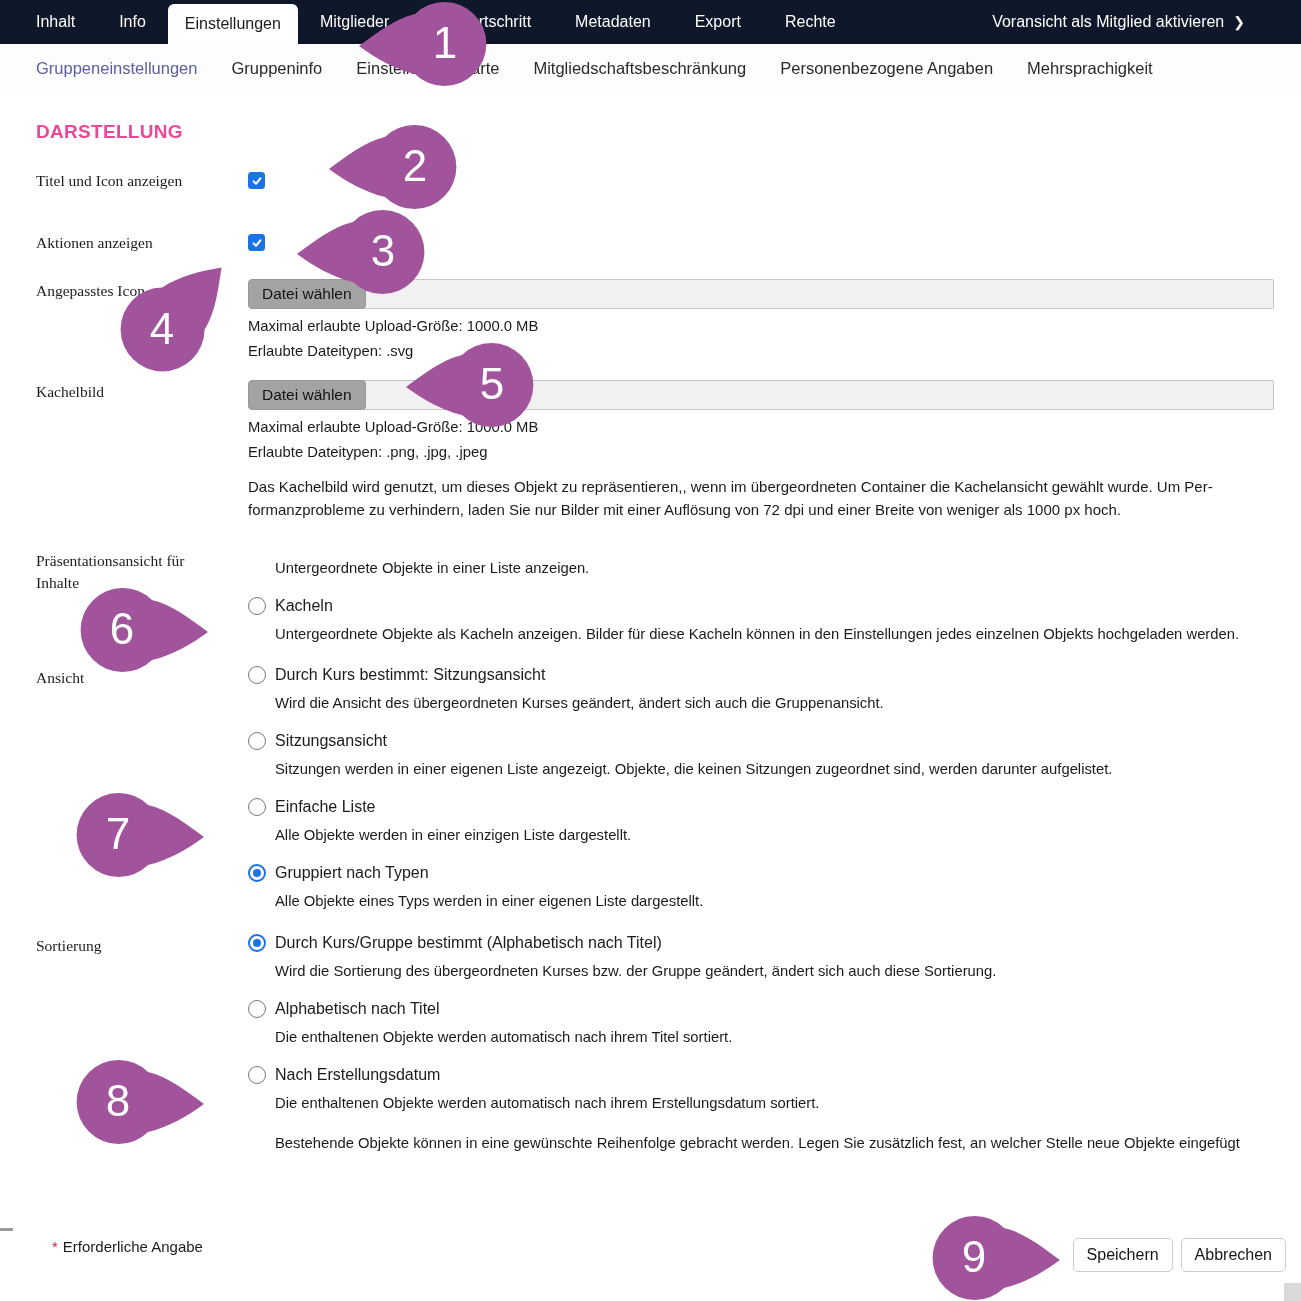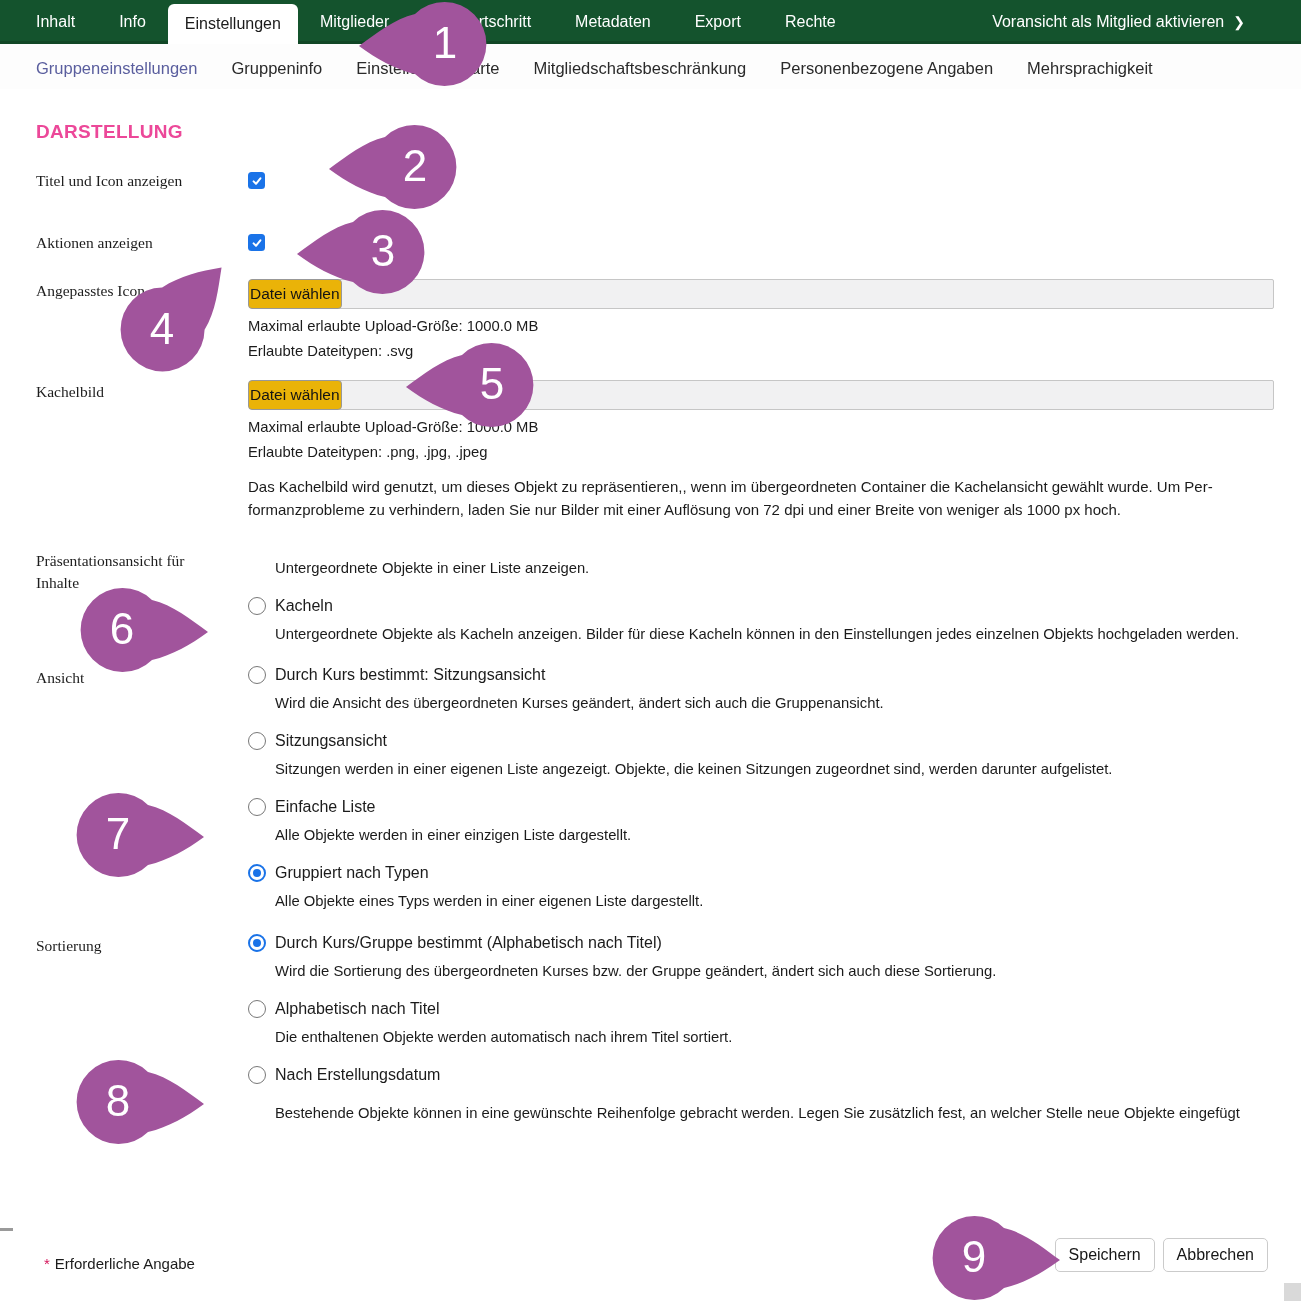--- a/index.html
+++ b/index.html
@@ -1,20 +1,20 @@
 <!DOCTYPE html>
 <html><head>
 <meta charset="utf-8">
 <style>
   html,body{margin:0;padding:0;}
   body{font-family:"Liberation Sans",sans-serif;background:#fff;}
   .page{position:relative;width:1301px;height:1301px;background:#fff;overflow:hidden;}
 
   
-  .topnav{height:44px;background:#14532d;display:flex;align-items:stretch;
+  .topnav{height:44px;background:#0f172a;display:flex;align-items:stretch;
           box-shadow:inset 0 -3px 0 rgba(0,0,0,.14);}
   .tab{color:#fff;font-size:16px;padding:0 22px;display:flex;align-items:center;cursor:pointer;white-space:nowrap;}
   .tab:first-child{margin-left:14px;}
   .tab.active{background:#fff;color:#1b1b1b;border-radius:6px 6px 0 0;margin-top:4px;padding:0 17px;}
   .tab.preview{margin-left:auto;padding-right:56px;}
   .chev{font-size:14px;margin-left:9px;}
 
   
   .subnav{display:flex;gap:34px;padding:15px 0 11px 36px;font-size:16.5px;background:#fdfdfd;}
   .subnav .item{color:#2a2a2a;cursor:pointer;white-space:nowrap;}
@@ -30,40 +30,40 @@
   .row.file{margin-bottom:21px;}
   .row.radios{margin-bottom:21px;}
 
   
   .checkbox{width:17px;height:17px;border-radius:3.5px;background:#1a73e8;display:inline-flex;
             align-items:center;justify-content:center;margin-top:3px;cursor:pointer;}
   .checkbox svg{display:block;}
 
   
   .filerow{display:flex;height:30px;}
-  .filebtn{background:#eab308;border:1px solid #989898;border-radius:4px;padding:0 1px;font-size:15.5px;
+  .filebtn{background:#a3a3a3;border:1px solid #989898;border-radius:4px;padding:0 13px;font-size:15.5px;
            color:#141414;display:flex;align-items:center;position:relative;z-index:1;cursor:pointer;white-space:nowrap;}
   .filefield{flex:1;background:#f1f1f2;border:1px solid #c6c6c6;margin-left:-4px;border-radius:2px;}
   .byline{font-size:14.8px;color:#1b1b1b;margin-top:9px;}
   .desc-par{font-size:15px;line-height:1.55;color:#1b1b1b;margin-top:15px;max-width:1026px;}
 
   
   .opt{margin-bottom:18px;}
   .opt:last-child{margin-bottom:0;}
   .opt-head{display:flex;align-items:center;gap:9px;}
   .opt-label{font-size:16px;color:#1b1b1b;cursor:pointer;}
   .opt-desc{font-size:14.8px;color:#1b1b1b;margin:8px 0 0 27px;line-height:1.5;max-width:1000px;}
   .radio{width:18px;height:18px;border-radius:50%;border:1.5px solid #787878;background:#fff;flex:none;
          box-sizing:border-box;cursor:pointer;position:relative;}
   .radio.on{border:2px solid #1a73e8;}
   .radio.on::after{content:"";position:absolute;inset:3px;background:#1a73e8;border-radius:50%;}
 
   
-  .footer{position:absolute;left:8px;right:0;top:1238px;padding:0 33px 0 36px;display:flex;
-          justify-content:space-between;align-items:flex-end;}
+  .footer{position:absolute;left:16px;right:0;top:1238px;padding:0 15px 0 36px;display:flex;
+          justify-content:space-between;align-items:flex-start;}
   .req{font-size:15px;color:#1b1b1b;}
   .req .ast{color:#d4145a;margin-right:5px;}
   .btns{display:flex;gap:8px;}
   .btn{font-size:16px;padding:7px 13px;background:#fff;border:1px solid #cbcbcb;border-radius:5px;
        color:#161616;cursor:pointer;font-family:"Liberation Sans",sans-serif;}
 
   
   .marker{position:absolute;width:130px;height:84px;z-index:100;pointer-events:none;}
   .marker svg{width:130px;height:84px;overflow:visible;display:block;}
   .marker path{fill:#a1549c;}
@@ -230,20 +230,21 @@
             <span class="radio"></span>
             <span class="opt-label">Alphabetisch nach Titel</span>
           </div>
           <div class="opt-desc">Die enthaltenen Objekte werden automatisch nach ihrem Titel sortiert.</div>
         </div>
         <div class="opt">
           <div class="opt-head">
             <span class="radio"></span>
             <span class="opt-label">Nach Erstellungsdatum</span>
           </div>
+          <div class="opt-desc">Die enthaltenen Objekte werden automatisch nach ihrem Erstellungsdatum sortiert.</div>
         </div>
         <div class="opt">
           <div class="opt-desc" style="max-width:1026px;white-space:nowrap;overflow:hidden;">Bestehende Objekte können in eine gewünschte Reihenfolge gebracht werden. Legen Sie zusätzlich fest, an welcher Stelle neue Objekte eingefügt</div>
         </div>
       </div>
     </div>
   </main>
 
   <footer class="footer">
     <div class="req">

